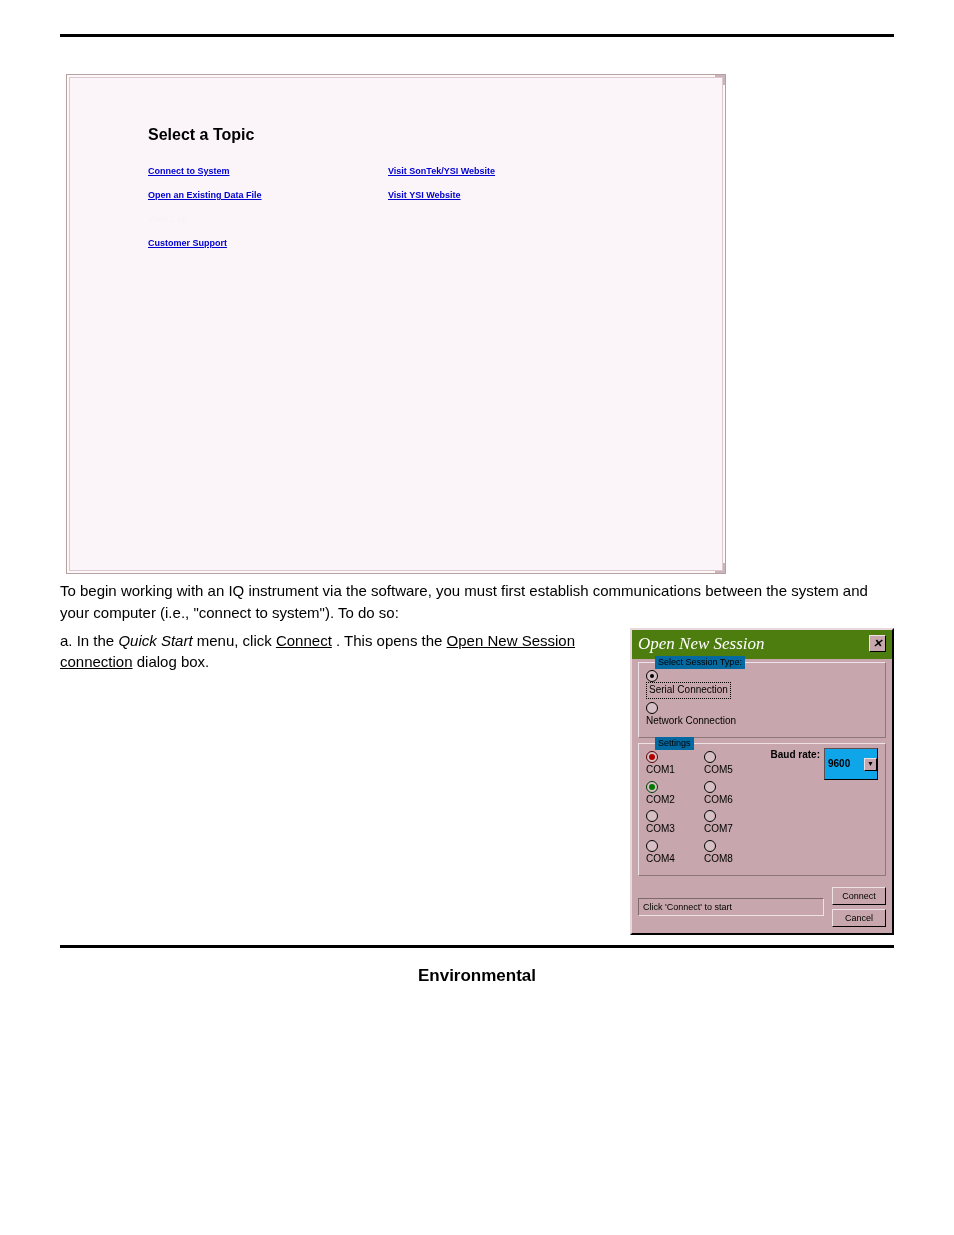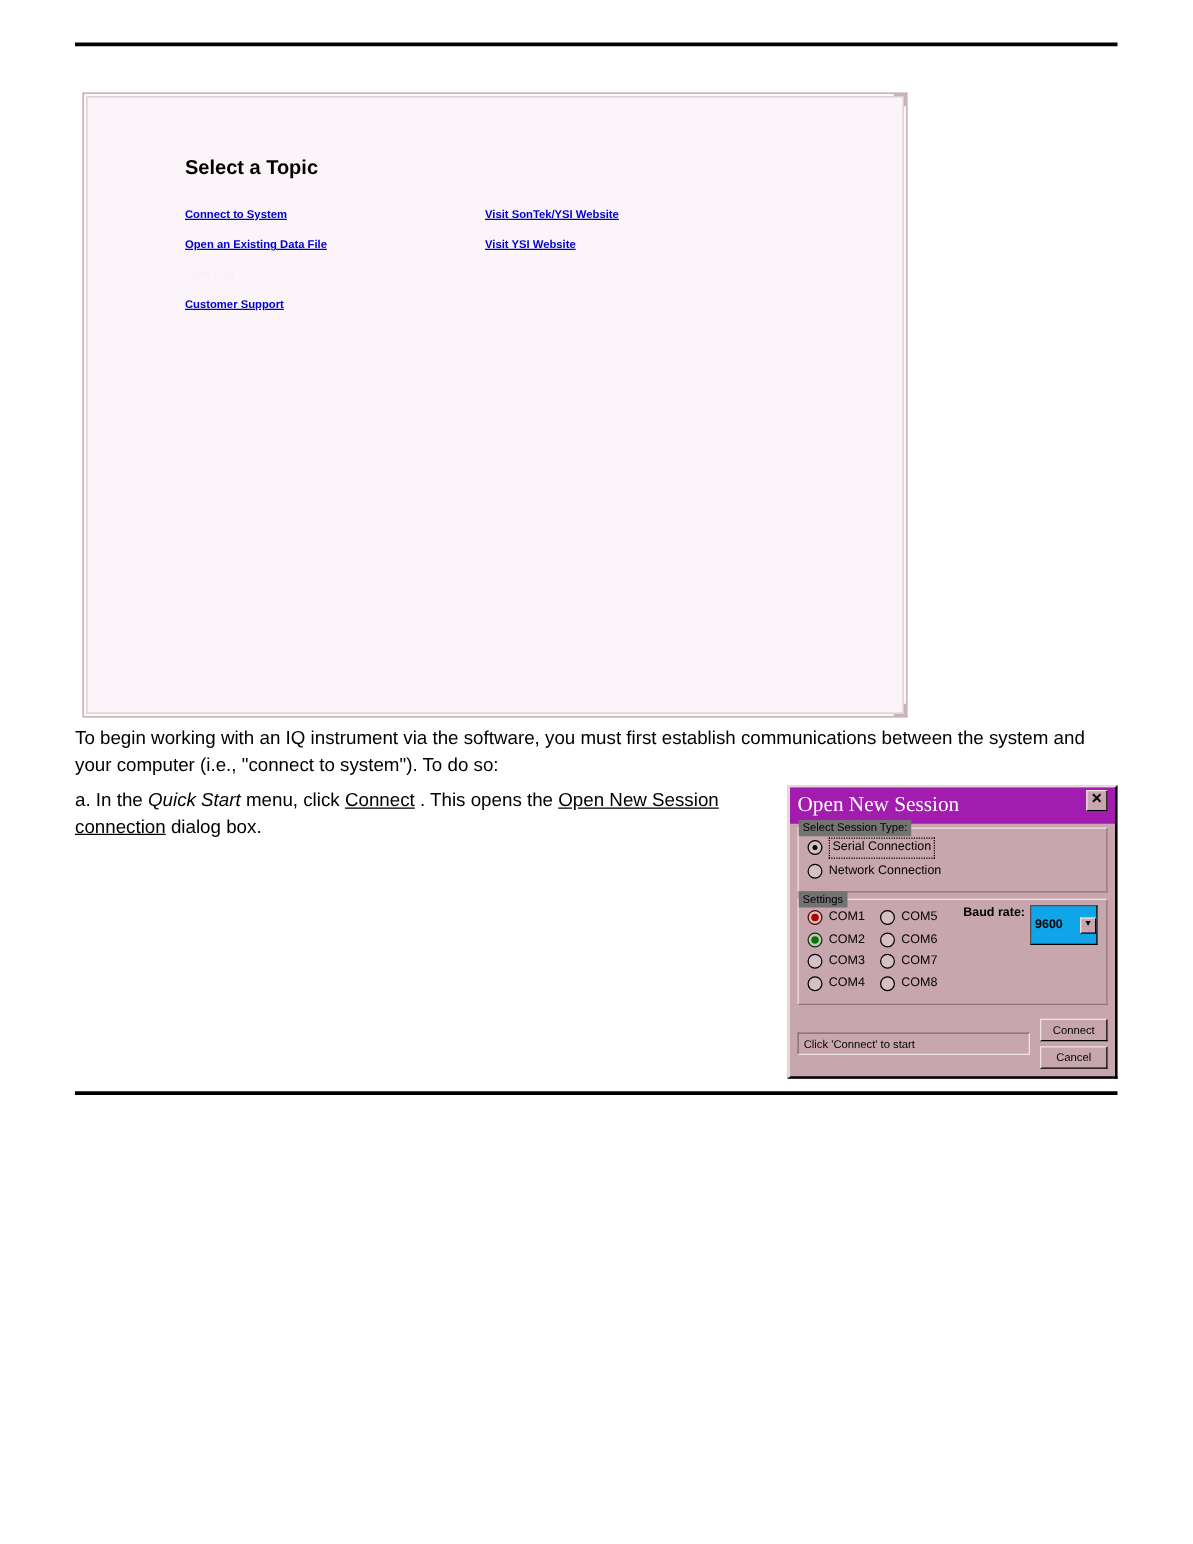--- a/index.html
+++ b/index.html
@@ -71,27 +71,29 @@
   .dlg {
     width: 260px;
     background: #c7a7ad;
     border: 2px solid #000;
     border-top-color: #e8d7db;
     border-left-color: #e8d7db;
     font-size: 10px;
     color: #000;
   }
   .dlg-title {
-    background: #a21caf;
+    background: #4d7c0f;
     color: #fff;
     font-family: "Times New Roman", serif;
     font-size: 17px;
     padding: 2px 6px 3px 6px;
     display: flex;
     justify-content: space-between;
+    align-items: center;
+    font-style: italic;
   }
   .dlg-close {
     width: 15px; height: 15px;
     background: #c7a7ad;
     border: 1px solid #000;
     border-top-color: #efe2e6;
     border-left-color: #efe2e6;
     display: flex; align-items: center; justify-content: center;
     font-size: 11px; font-weight: 700; color: #000;
     cursor: pointer;
@@ -100,26 +102,26 @@
   .fieldset {
     border: 1px solid #8e777c;
     border-top-color: #efe2e6;
     border-left-color: #efe2e6;
     margin-bottom: 5px;
     padding: 4px 7px 6px 7px;
     position: relative;
   }
   .fieldset .legend {
     position: absolute;
-    top: -7px; left: 0;
-    background: #737373;
+    top: -7px; left: 16px;
+    background: #0369a1;
     padding: 0 3px;
     font-size: 9px;
   }
-  .radio-row, .com-row { display: flex; align-items: center; margin: 3px 0; }
+  .radio-row, .com-row { display: flex; align-items: flex-start; margin: 3px 0; flex-direction: column; }
   .radio {
     width: 10px; height: 10px; border-radius: 50%;
     border: 1px solid #000;
     background: #d7c0c5;
     margin-right: 5px;
     display: inline-flex; align-items: center; justify-content: center;
   }
   .radio.sel::after { content: ""; width: 4px; height: 4px; border-radius: 50%; background: #000; display: block; }
   .radio.red { border-color: #5c0000; }
   .radio.red::after { content: ""; width: 6px; height: 6px; border-radius: 50%; background: #b00000; display: block; }
@@ -310,13 +312,14 @@
               <div class="dlg-btn">Connect</div>
               <div class="dlg-btn">Cancel</div>
             </div>
           </div>
         </div>
       </div>
     </div>
   </div>
 
   <hr class="hr-thick" style="margin-top:10px;">
+  <div class="footer">Environmental</div>
 </div>
 
 </body></html>

